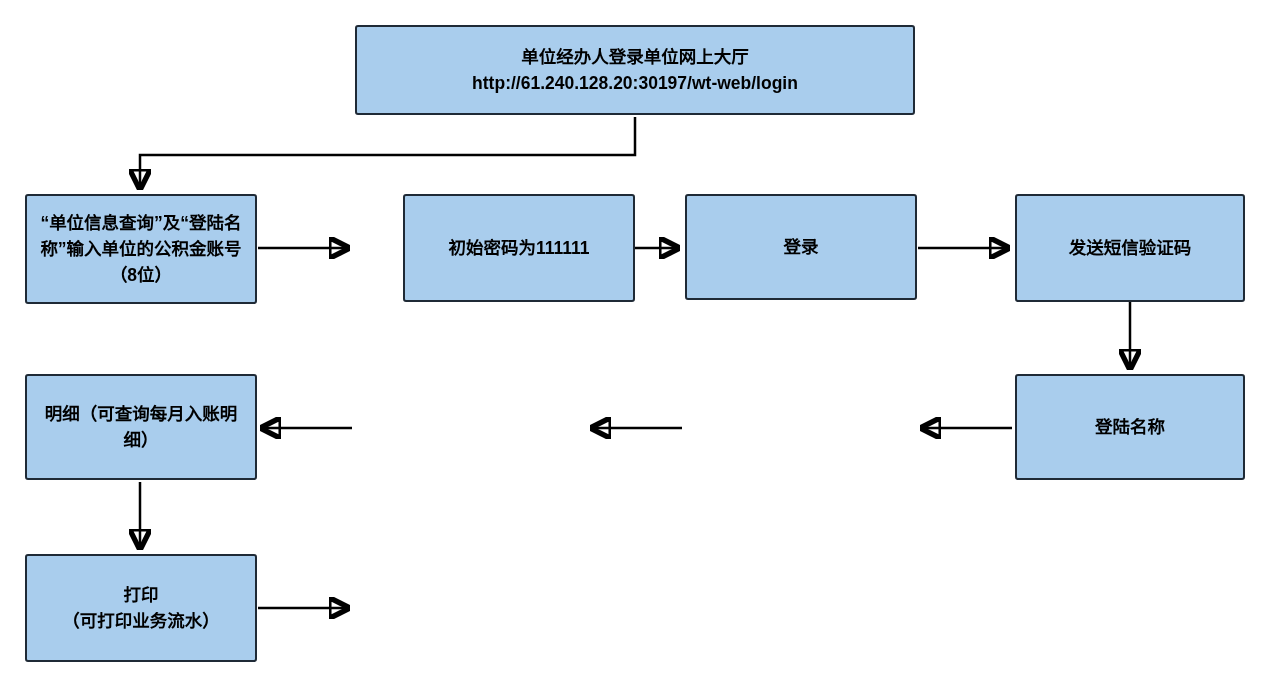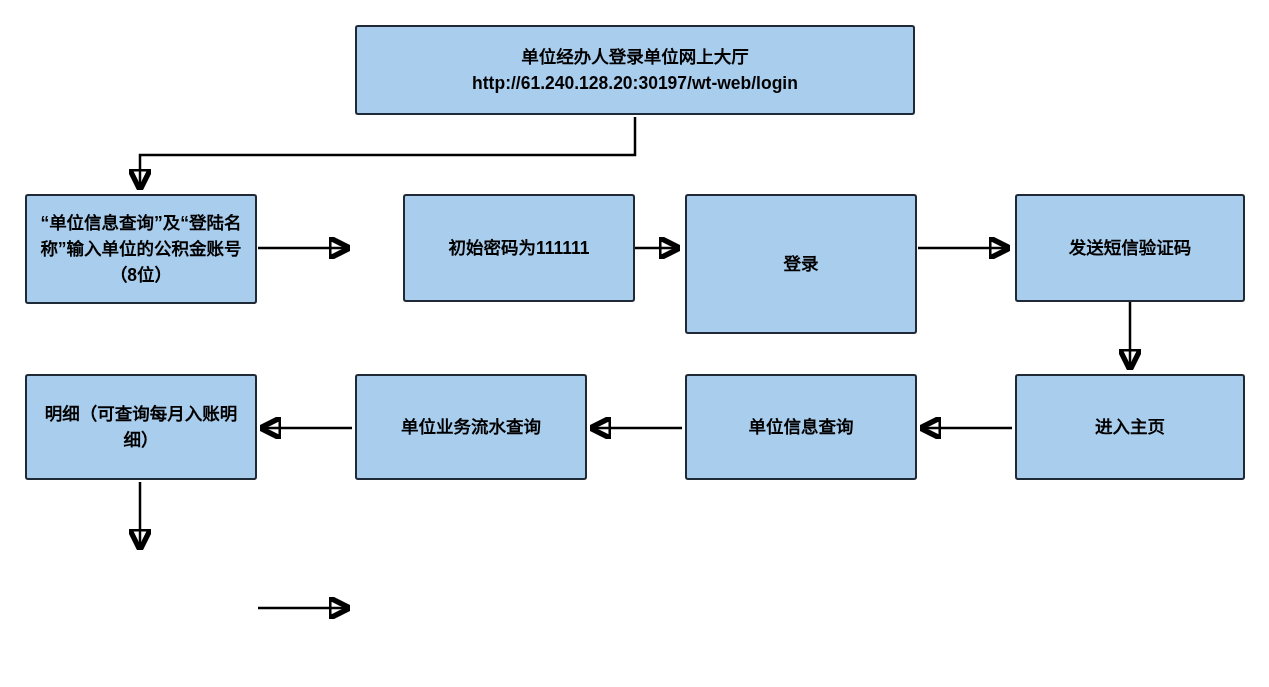--- a/index.html
+++ b/index.html
@@ -87,39 +87,37 @@
   </div>
 
   <div class="node" style="left:25px; top:194px; width:232px; height:110px;">
     <span class="node-label">“单位信息查询”及“登陆名称”输入单位的公积金账号（8位）</span>
   </div>
 
   <div class="node" style="left:355px; top:194px; width:232px; height:108px;margin-left:48px;">
     <span class="node-label">初始密码为111111</span>
   </div>
 
-  <div class="node" style="left:685px; top:194px; width:232px; height:140px;">
+  <div class="node" style="left:685px; top:194px; width:232px; height:106px;">
     <span class="node-label">登录</span>
   </div>
 
   <div class="node" style="left:1015px; top:194px; width:230px; height:108px;">
     <span class="node-label">发送短信验证码</span>
   </div>
 
   <div class="node" style="left:1015px; top:374px; width:230px; height:106px;">
-    <span class="node-label">进入主页</span>
+    <span class="node-label">登陆名称</span>
   </div>
 
-  <div class="node" style="left:685px; top:374px; width:232px; height:106px;">
-    <span class="node-label">单位信息查询</span>
-  </div>
 
-  <div class="node" style="left:355px; top:374px; width:232px; height:106px;">
-    <span class="node-label">单位业务流水查询</span>
-  </div>
 
   <div class="node" style="left:25px; top:374px; width:232px; height:106px;">
     <span class="node-label">明细（可查询每月入账明细）</span>
   </div>
 
+  <div class="node" style="left:25px; top:554px; width:232px; height:108px;">
+    <span class="node-label">打印
+（可打印业务流水）</span>
+  </div>
 
 
 </div>
 
 </body></html>

